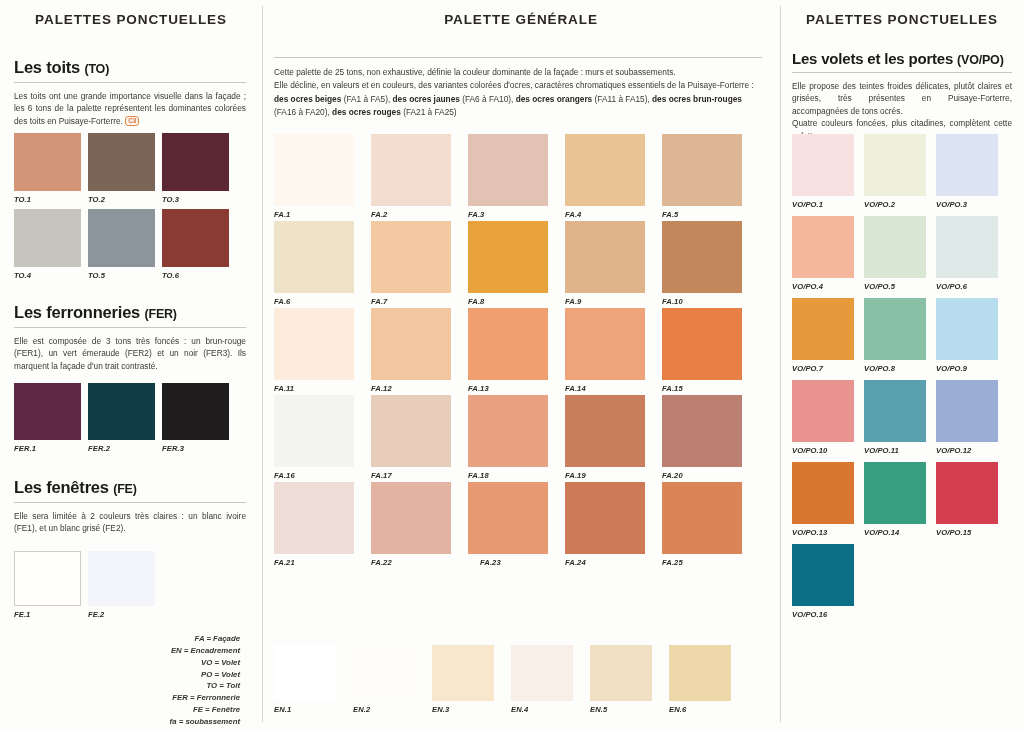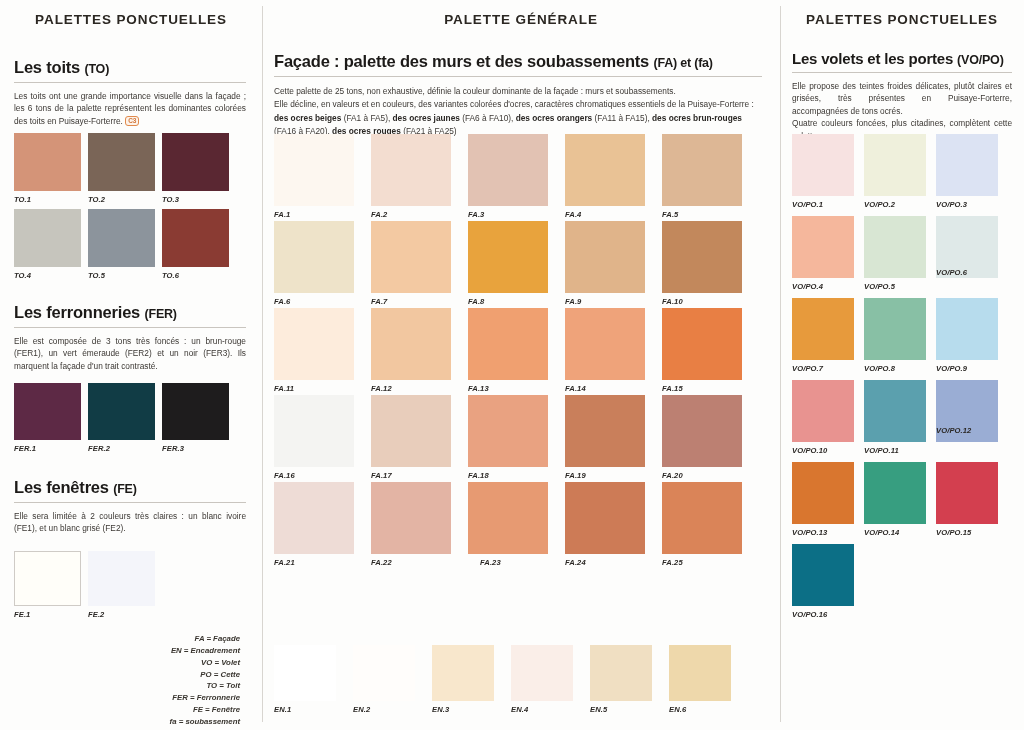--- a/index.html
+++ b/index.html
@@ -159,37 +159,33 @@
 
     <div class="sw bordered" style="left:14px;top:551px;width:67px;height:55px;background:#fffef9;"></div>
     <div class="sw-label" style="left:14px;top:610px;">FE.1</div>
     <div class="sw" style="left:88px;top:551px;width:67px;height:55px;background:#f4f5fa;"></div>
     <div class="sw-label" style="left:88px;top:610px;">FE.2</div>
 
     <div class="legend">
       <div>FA = Façade</div>
       <div>EN = Encadrement</div>
       <div>VO = Volet</div>
-      <div>PO = Cette</div>
+      <div>PO = Volet</div>
       <div>TO = Toit</div>
       <div>FER = Ferronnerie</div>
       <div>FE = Fenêtre</div>
       <div>fa = soubassement</div>
     </div>
   </div>
 
   <div class="col-center">
 
     <div class="banner" style="position:absolute;left:0;top:12px;width:518px;">Palette Générale</div>
 
     <div style="position:absolute;left:12px;top:52px;width:488px;">
-      <div class="sec-title">
-        <span>Façade : palette des murs et des soubassements</span>
-        <span class="code">(FA) et (fa)</span>
-      </div>
       <div class="rule"></div>
       <div class="body-text" style="margin-top:8px;text-align:left;line-height:1.62;">
         <span>Cette palette de 25 tons, non exhaustive, définie la couleur dominante de la façade : murs et soubassements.</span><br>
         <span>Elle décline, en valeurs et en couleurs, des variantes colorées d'ocres, caractères chromatiques essentiels de la Puisaye-Forterre : </span><b>des ocres beiges</b><span> (FA1 à FA5), </span><b>des ocres jaunes</b><span> (FA6 à FA10), </span><b>des ocres orangers</b><span> (FA11 à FA15), </span><b>des ocres brun-rouges</b><span> (FA16 à FA20), </span><b>des ocres rouges</b><span> (FA21 à FA25)</span>
       </div>
     </div>
 
     <div id="fa-grid">
         <div class="sw" style="left: 12px; top: 134px; width: 80px; height: 72px; background: rgb(253, 247, 240);"></div>
         <div class="sw-label" style="left: 12px; top: 210px;">FA.1</div>
@@ -281,33 +277,33 @@
         <div class="sw-label" style="left: 12px; top: 200px;">VO/PO.1</div>
         <div class="sw" style="left: 84px; top: 134px; width: 62px; height: 62px; background: rgb(239, 240, 220);"></div>
         <div class="sw-label" style="left: 84px; top: 200px;">VO/PO.2</div>
         <div class="sw" style="left: 156px; top: 134px; width: 62px; height: 62px; background: rgb(220, 227, 243);"></div>
         <div class="sw-label" style="left: 156px; top: 200px;">VO/PO.3</div>
         <div class="sw" style="left: 12px; top: 216px; width: 62px; height: 62px; background: rgb(245, 183, 156);"></div>
         <div class="sw-label" style="left: 12px; top: 282px;">VO/PO.4</div>
         <div class="sw" style="left: 84px; top: 216px; width: 62px; height: 62px; background: rgb(216, 230, 211);"></div>
         <div class="sw-label" style="left: 84px; top: 282px;">VO/PO.5</div>
         <div class="sw" style="left: 156px; top: 216px; width: 62px; height: 62px; background: rgb(223, 233, 232);"></div>
-        <div class="sw-label" style="left: 156px; top: 268px; text-align: center;">VO/PO.6</div>
+        <div class="sw-label" style="left: 156px; top: 282px; text-align: center;">VO/PO.6</div>
         <div class="sw" style="left: 12px; top: 298px; width: 62px; height: 62px; background: rgb(231, 154, 60);"></div>
         <div class="sw-label" style="left: 12px; top: 364px;">VO/PO.7</div>
         <div class="sw" style="left: 84px; top: 298px; width: 62px; height: 62px; background: rgb(136, 192, 165);"></div>
         <div class="sw-label" style="left: 84px; top: 364px;">VO/PO.8</div>
         <div class="sw" style="left: 156px; top: 298px; width: 62px; height: 62px; background: rgb(183, 220, 237);"></div>
         <div class="sw-label" style="left: 156px; top: 364px;">VO/PO.9</div>
         <div class="sw" style="left: 12px; top: 380px; width: 62px; height: 62px; background: rgb(232, 147, 144);"></div>
         <div class="sw-label" style="left: 12px; top: 446px;">VO/PO.10</div>
         <div class="sw" style="left: 84px; top: 380px; width: 62px; height: 62px; background: rgb(91, 160, 174);"></div>
         <div class="sw-label" style="left: 84px; top: 446px;">VO/PO.11</div>
         <div class="sw" style="left: 156px; top: 380px; width: 62px; height: 62px; background: rgb(154, 173, 212);"></div>
-        <div class="sw-label" style="left: 156px; top: 426px;">VO/PO.12</div>
+        <div class="sw-label" style="left: 156px; top: 446px;">VO/PO.12</div>
         <div class="sw" style="left: 12px; top: 462px; width: 62px; height: 62px; background: rgb(217, 118, 47);"></div>
         <div class="sw-label" style="left: 12px; top: 528px;">VO/PO.13</div>
         <div class="sw" style="left: 84px; top: 462px; width: 62px; height: 62px; background: rgb(55, 158, 128);"></div>
         <div class="sw-label" style="left: 84px; top: 528px;">VO/PO.14</div>
         <div class="sw" style="left: 156px; top: 462px; width: 62px; height: 62px; background: rgb(211, 63, 79);"></div>
         <div class="sw-label" style="left: 156px; top: 528px;">VO/PO.15</div>
         <div class="sw" style="left: 12px; top: 544px; width: 62px; height: 62px; background: rgb(12, 111, 134);"></div>
         <div class="sw-label" style="left: 12px; top: 610px; text-align: center;">VO/PO.16</div>
       </div>
   </div>

